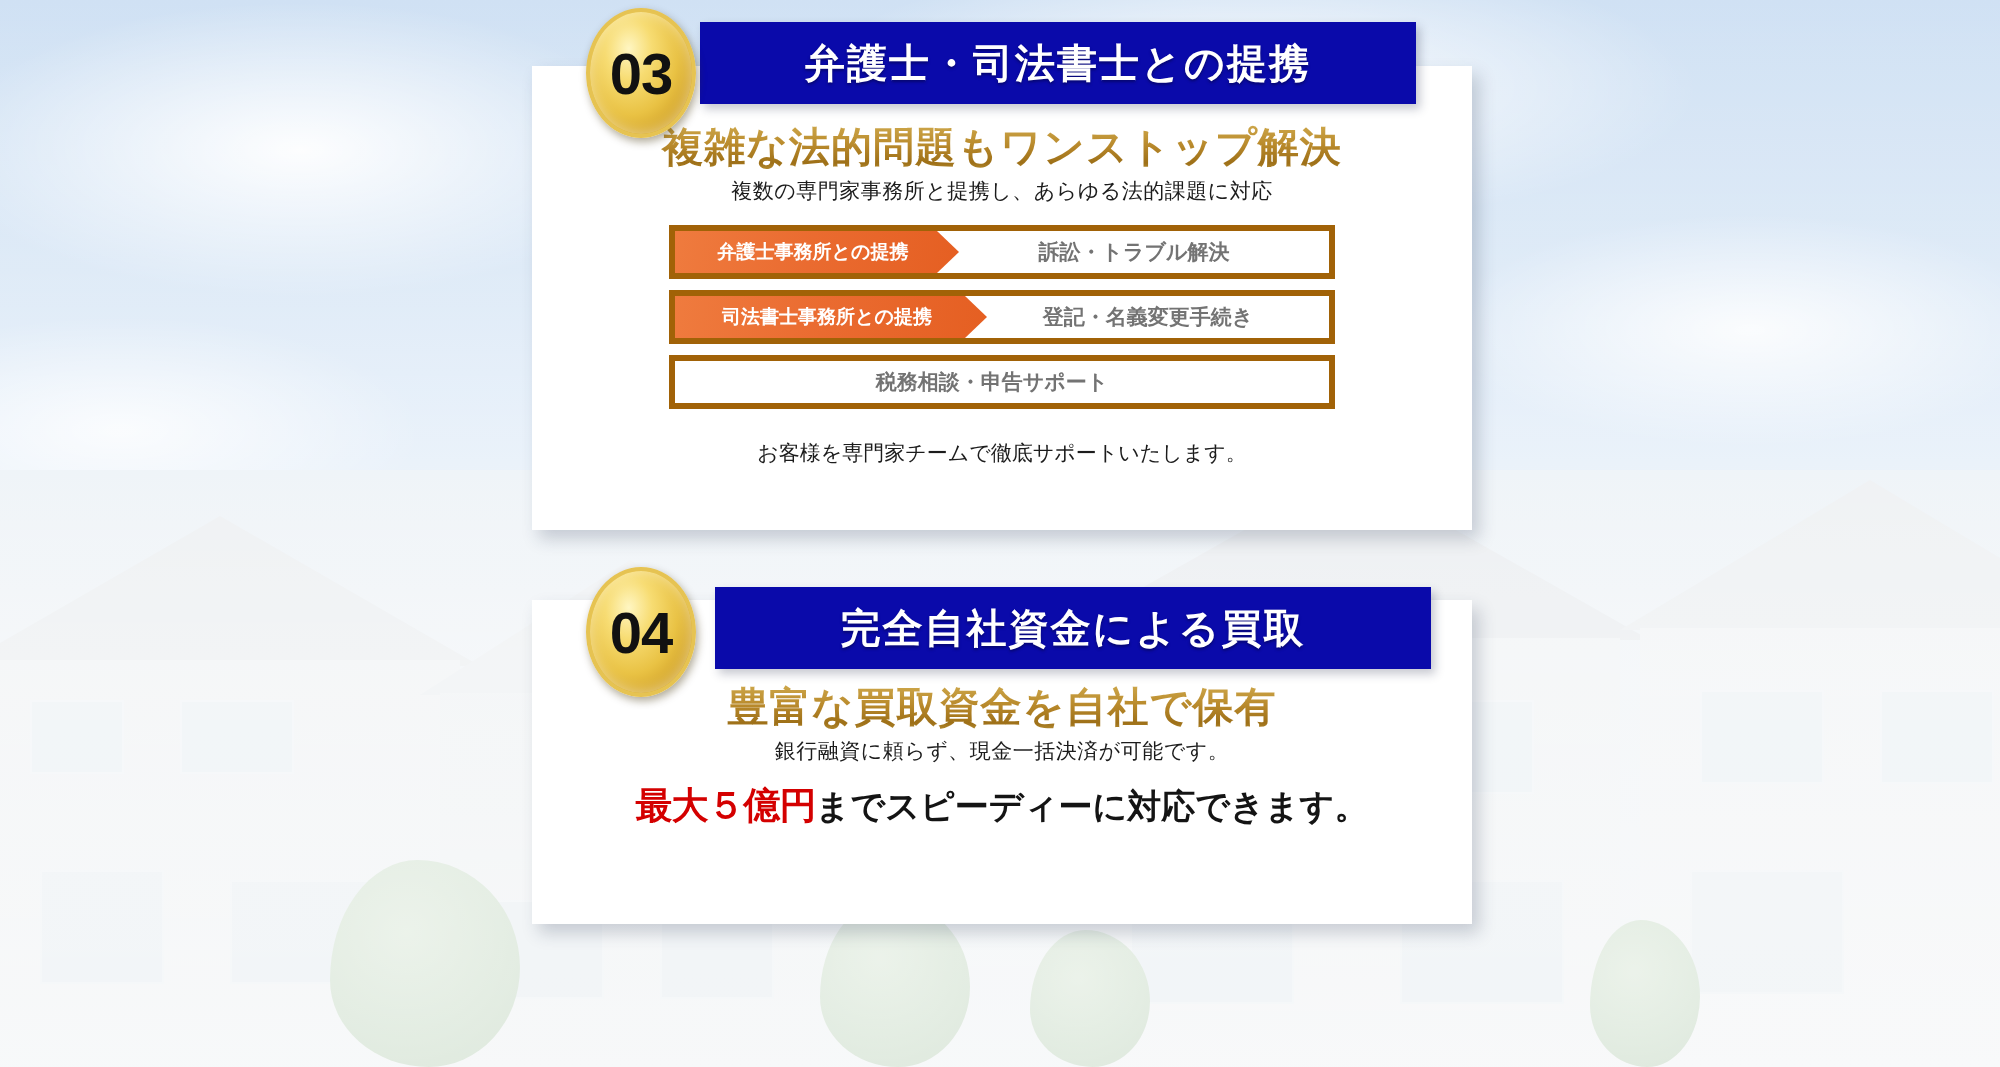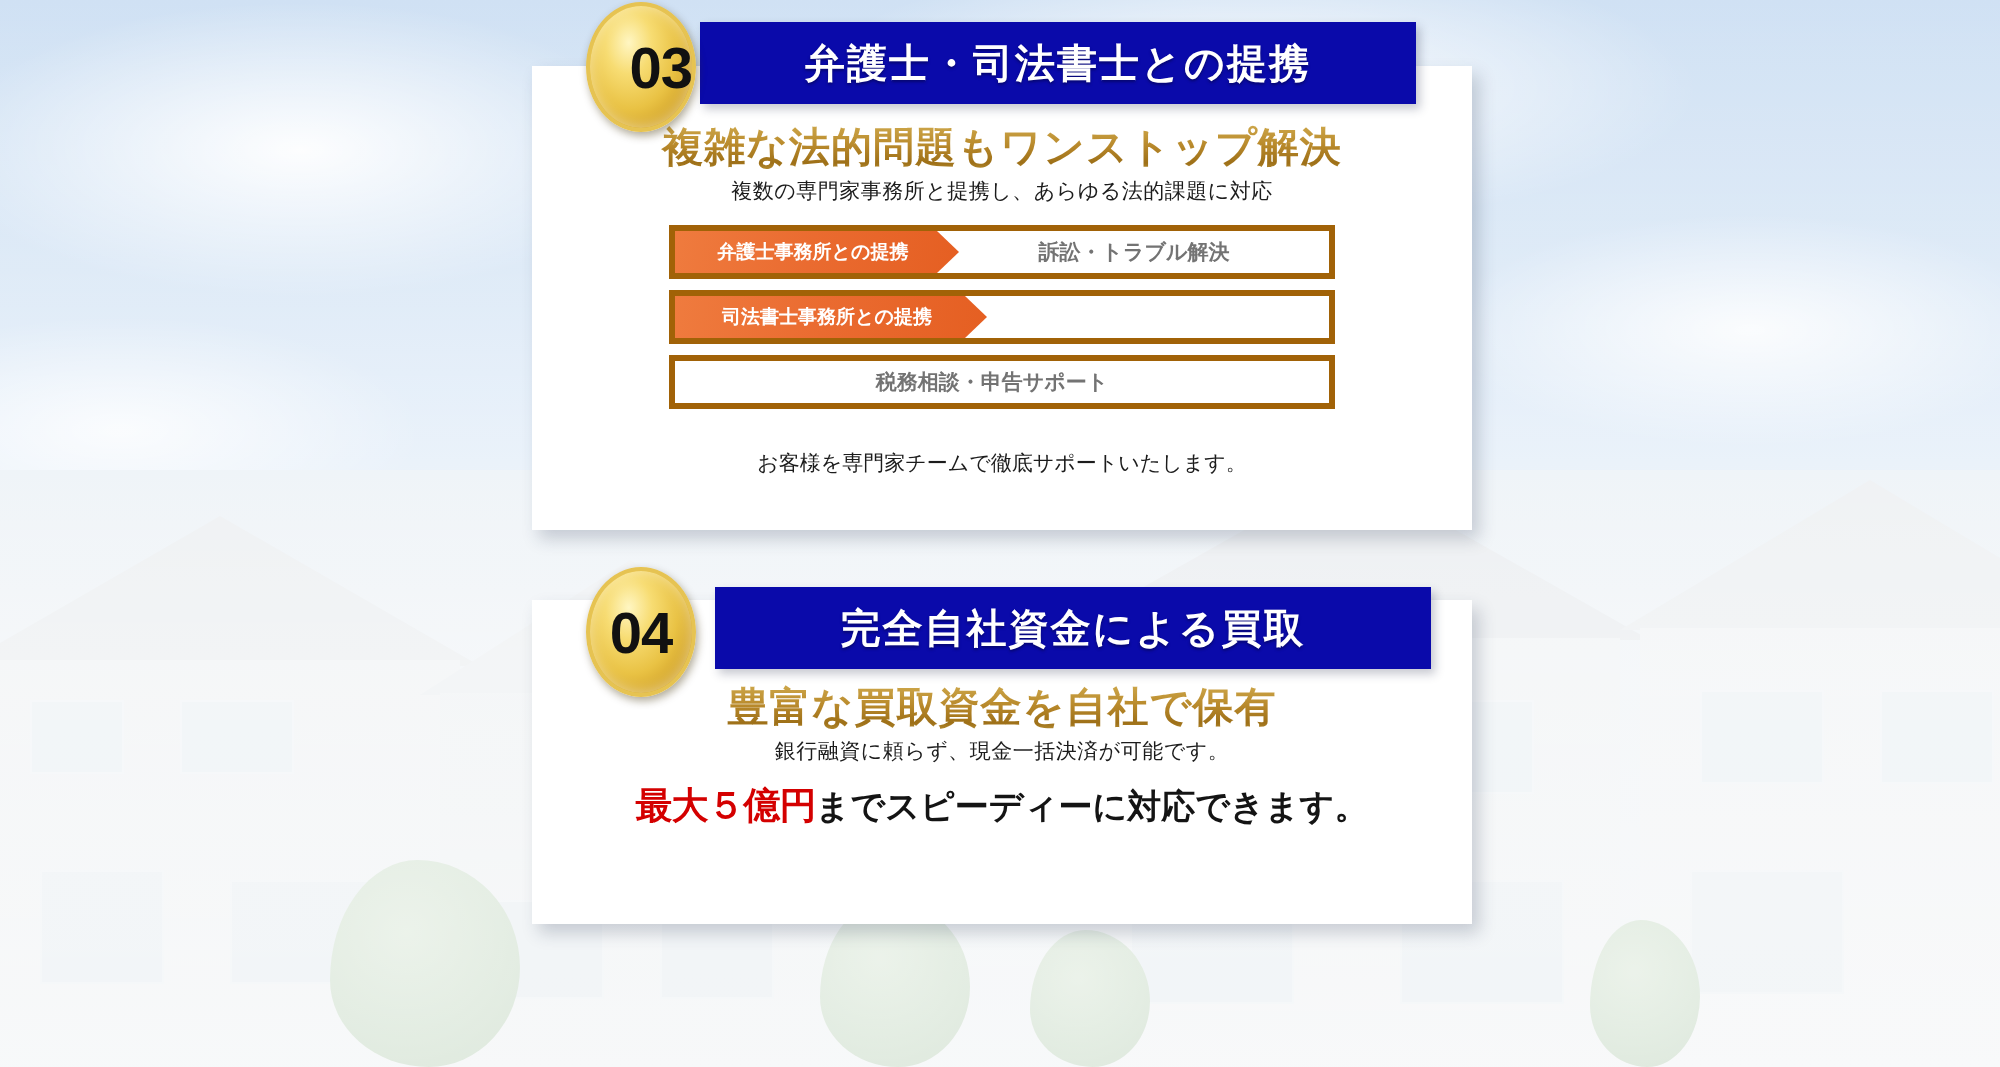--- a/index.html
+++ b/index.html
@@ -57,21 +57,21 @@
   }
 
   .badge{
     position:absolute;z-index:7;width:102px;height:122px;border-radius:50%;
     background:
       radial-gradient(ellipse at 38% 30%, #fff6c2 0%, #f7dc72 26%, #e9c244 55%, #d2a227 78%, #b8860d 100%);
     border:4px solid #e6c352;
     box-shadow:2px 4px 9px rgba(60,45,0,.4), inset 0 0 14px rgba(255,255,255,.5);
     display:flex;align-items:center;justify-content:center;
   }
-  #badge03{left:586px;top:2px;justify-content:flex-end;}
+  #badge03{left:586px;top:8px;}
   #badge04{left:586px;top:567px;}
   .badge-num{
     font-size:58px;font-weight:700;color:#111;letter-spacing:-1px;
     font-family:"Liberation Sans","DejaVu Sans",sans-serif;
   }
 
   .body{position:absolute;z-index:6;left:532px;width:940px;text-align:center;}
   #body03{top:120px;}
   #body04{top:680px;}
 
@@ -104,21 +104,21 @@
     clip-path:polygon(0 0, calc(100% - 22px) 0, 100% 50%, calc(100% - 22px) 100%, 0 100%);
   }
   .rowtext{
     flex:1;display:flex;align-items:center;justify-content:center;
     font-size:21px;font-weight:700;color:#737373;white-space:nowrap;padding-right:20px;
     font-family:"DejaVu Sans","Liberation Sans",sans-serif;
   }
   .tagwide .tag{min-width:268px;}
 
   .footnote{
-    font-size:21px;color:#1c1c1c;margin-top:40px;
+    font-size:21px;color:#1c1c1c;margin-top:30px;
     font-family:"DejaVu Sans","Liberation Sans",sans-serif;
   }
   .bigline{
     margin-top:16px;font-size:34px;font-weight:700;color:#141414;
     font-family:"DejaVu Sans","Liberation Sans",sans-serif;white-space:nowrap;
   }
   .bigline .hl{color:#d40000;font-size:37px;letter-spacing:-1px;}
 </style>
 </head>
 <body>
@@ -174,20 +174,21 @@
   <div class="subtitle">複雑な法的問題もワンストップ解決</div>
   <div class="lead">複数の専門家事務所と提携し、あらゆる法的課題に対応</div>
 
   <div class="rows">
     <div class="row">
       <div class="tag">弁護士事務所との提携</div>
       <div class="rowtext">訴訟・トラブル解決</div>
     </div>
     <div class="row tagwide">
       <div class="tag">司法書士事務所との提携</div>
+      <div class="rowtext">登記・名義変更手続き</div>
     </div>
     <div class="row">
       <div class="rowtext">税務相談・申告サポート</div>
     </div>
   </div>
 
   <div class="footnote">お客様を専門家チームで徹底サポートいたします。</div>
 </div>
 
 <div class="card" id="card04"></div>

